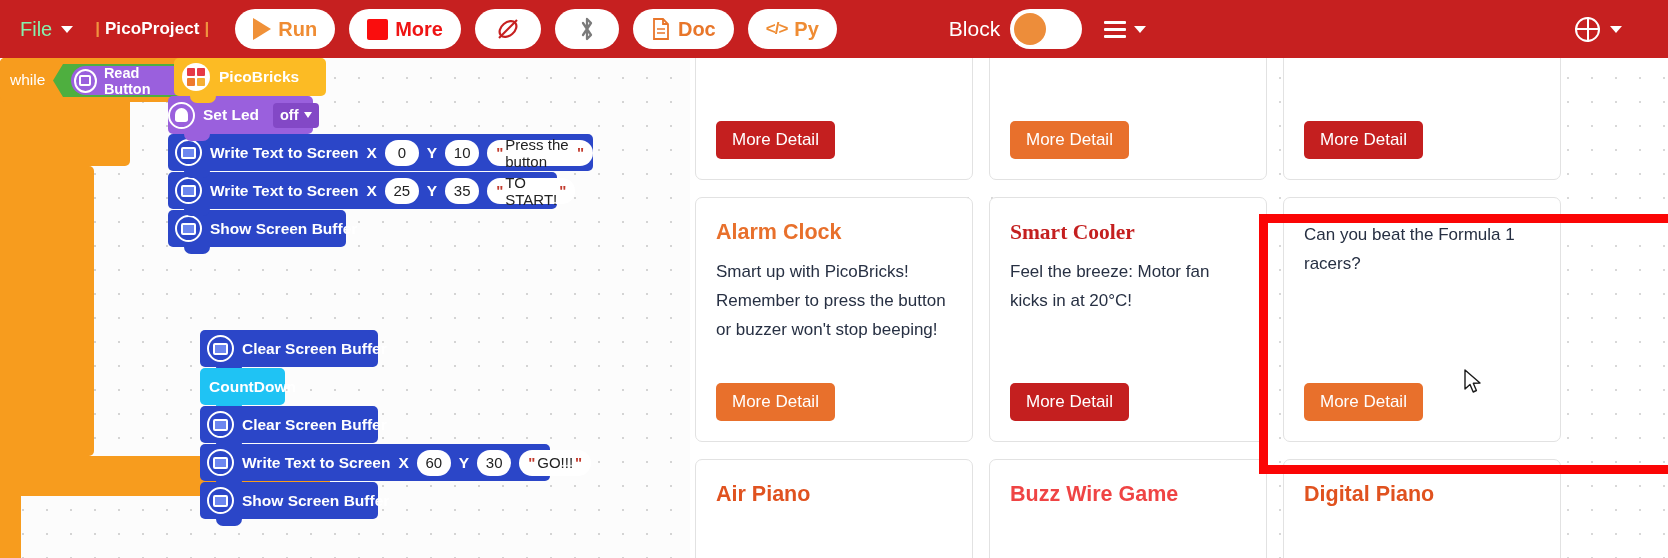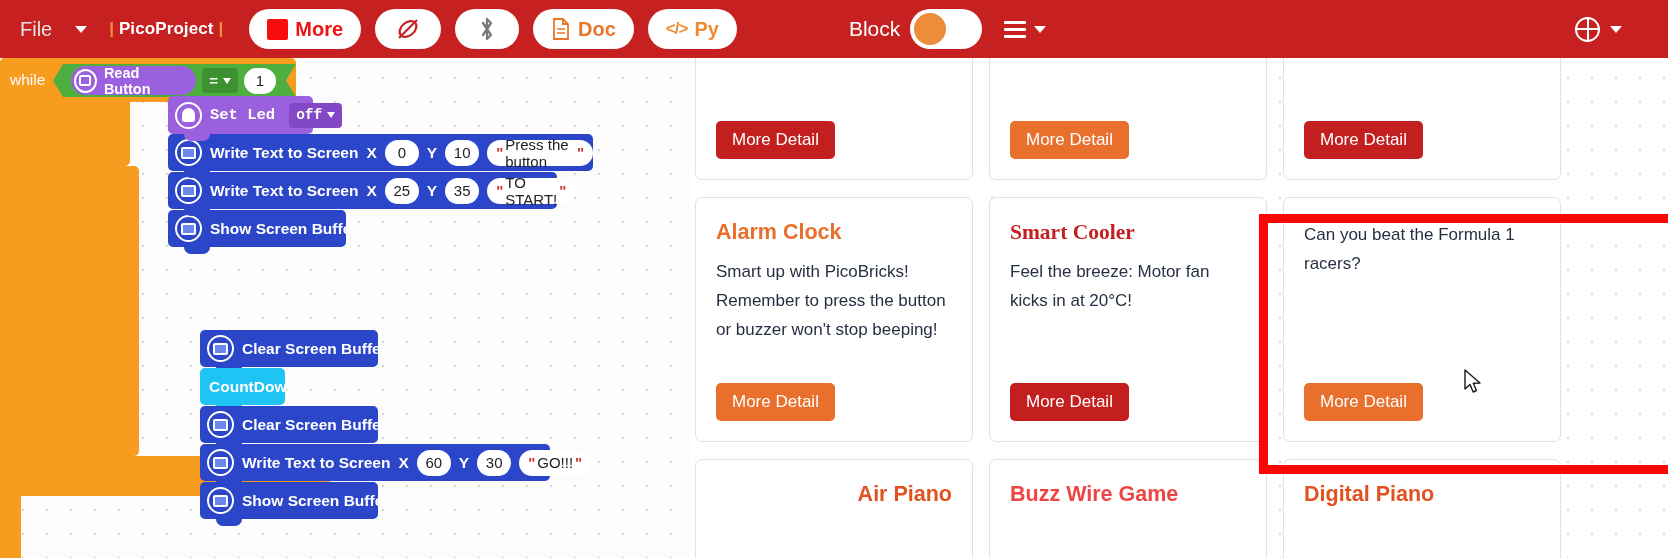--- a/index.html
+++ b/index.html
@@ -13,22 +13,22 @@
 
   
   .topbar {
     position: absolute; top: 0; left: 0;
     width: 1668px; height: 58px;
     background: #c62020;
     display: flex; align-items: center;
     padding: 0 14px;
   }
   .tb-file {
-    color: #e5e5e5; font-size: 20px;
-    display: flex; align-items: center; gap: 23px;
+    color: #86efac; font-size: 20px;
+    display: flex; align-items: center; gap: 9px;
     margin-left: 6px; margin-right: 22px;
     cursor: pointer;
   }
   .caret-down {
     width: 0; height: 0;
     border-left: 6px solid transparent;
     border-right: 6px solid transparent;
     border-top: 7px solid #ffffff;
     display: inline-block;
   }
@@ -157,21 +157,21 @@
     width: 28px; height: 28px; border-radius: 50%;
     background: #ffffff;
     display: grid; grid-template-columns: 1fr 1fr;
     grid-template-rows: 1fr 1fr; gap: 1.5px; padding: 5px;
   }
   .pico-ico i { display: block; border-radius: 1px; }
 
   .b-led {
     left: 168px; top: 38px; width: 145px; height: 38px;
     background: #9a60dd; border-radius: 5px;
-    padding-left: 7px; gap: 8px; z-index: 8; font-family: Liberation Mono, monospace;
+    gap: 8px; z-index: 8;
   }
   .b-led .notch { background: #9a60dd; }
   .ico-ring {
     width: 27px; height: 27px; border-radius: 50%;
     border: 2.2px solid #ffffff;
     display: flex; align-items: center; justify-content: center;
     flex: none;
   }
   .bulb {
     width: 13px; height: 14px; background: #ffffff;
@@ -242,21 +242,21 @@
     position: absolute; left: 0; top: 34px; width: 20px; bottom: 0;
     background: #f79c1e;
   }
   .b-forever .notch2 {
     position: absolute; top: 34px; left: 26px;
     width: 26px; height: 7px; background: #f79c1e;
     border-radius: 0 0 7px 7px;
   }
 
   .b-while {
-    left: 188px; top: 228px; width: 139px; height: 290px;
+    left: 188px; top: 228px; width: 94px; height: 290px;
     background: #f79c1e; border-radius: 5px; z-index: 3;
   }
   .b-while-head {
     position: absolute; left: 0; top: 0;
     width: 296px; height: 44px;
     background: #f79c1e; border-radius: 5px;
     display: flex; align-items: center; padding-left: 10px;
   }
   .b-while-head .lbl { color: #ffffff; font-size: 15.5px; }
   .b-while .arm2 {
@@ -391,20 +391,24 @@
     <span>File</span>
     <span class="caret-down"></span>
   </div>
 
   <div class="tb-project">
     <span class="pipe">|</span>
     <span>PicoProject</span>
     <span class="pipe">|</span>
   </div>
 
+  <div class="pill">
+    <span class="tri-play"></span>
+    <span class="pill-label run-label">Run</span>
+  </div>
 
   <div class="pill">
     <span class="sq-stop"></span>
     <span class="pill-label stop-label">More</span>
   </div>
 
   <div class="pill" style="padding:0 20px;">
     <svg width="26" height="26" viewBox="0 0 26 26">
       <ellipse cx="13" cy="13" rx="9.5" ry="6.5" fill="none" stroke="#c62020" stroke-width="2.2" transform="rotate(-40 13 13)"></ellipse>
       <line x1="4" y1="22" x2="22" y2="4" stroke="#c62020" stroke-width="2.2"></line>
@@ -450,20 +454,30 @@
 
 
   <div class="globe-wrap">
     <span class="globe"></span>
     <span class="caret-down"></span>
   </div>
 </div>
 
 <div class="workspace">
 
+  <div class="blk b-pico">
+    <span class="pico-ico">
+      <i style="background:#e63946"></i>
+        <i style="background:#e63946"></i>
+      <i style="background:#ee7a2e"></i>
+        <i style="background:#f5b032"></i>
+    </span>
+    <span class="blk-txt">PicoBricks</span>
+    <span class="notch"></span>
+  </div>
 
   <div class="blk b-led">
     <span class="ico-ring">
         <i class="bulb"></i>
       </span>
     <span class="blk-txt">Set Led</span>
     <span class="dd">
       <span>off</span>
       <span class="caret"></span>
     </span>
@@ -613,21 +627,21 @@
       <div class="card">
         <div class="card-title" style="color: rgb(196, 31, 31); font-family: Liberation Serif, serif;">Smart Cooler</div>
         <div class="card-desc">Feel the breeze: Motor fan kicks in at 20°C!</div>
         <button class="card-btn" style="background: rgb(196, 31, 31);">More Detail</button>
       </div>
       <div class="card">
         <div class="card-desc">Can you beat the Formula 1 racers?</div>
         <button class="card-btn" style="background: rgb(232, 112, 44);">More Detail</button>
       </div>
       <div class="card">
-        <div class="card-title" style="color: rgb(224, 82, 31); text-align: right;">Air Piano</div>
+        <div class="card-title" style="color: rgb(224, 82, 31);">Air Piano</div>
         <div class="card-desc"></div>
       </div>
       <div class="card">
         <div class="card-title" style="color: #ef4444;">Buzz Wire Game</div>
         <div class="card-desc"></div>
       </div>
       <div class="card">
         <div class="card-title" style="color: rgb(224, 82, 31);">Digital Piano</div>
         <div class="card-desc"></div>
       </div>

